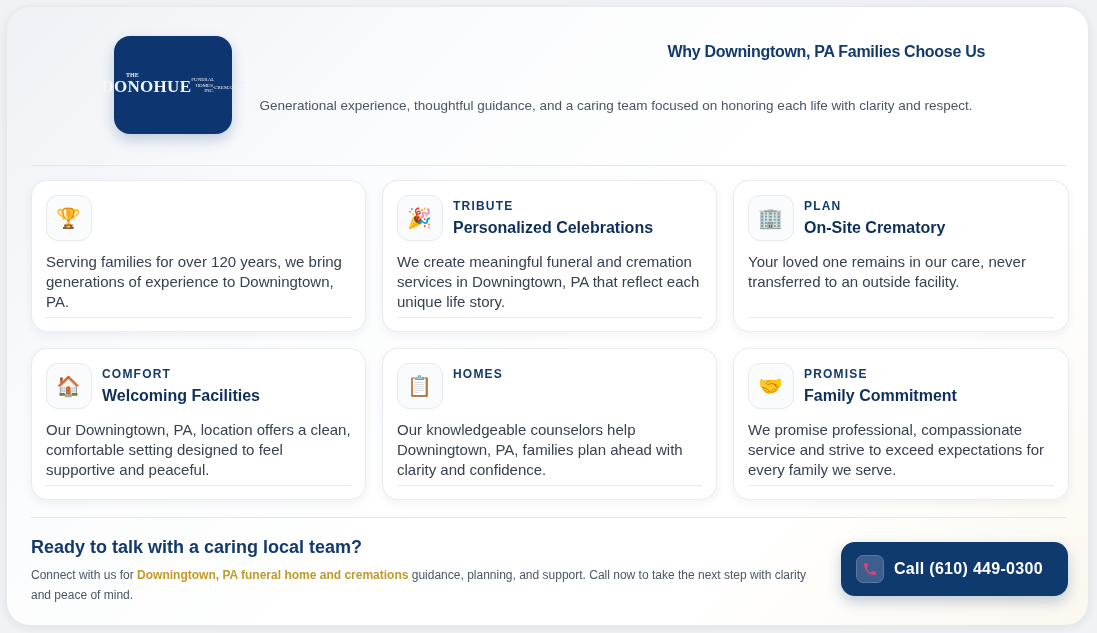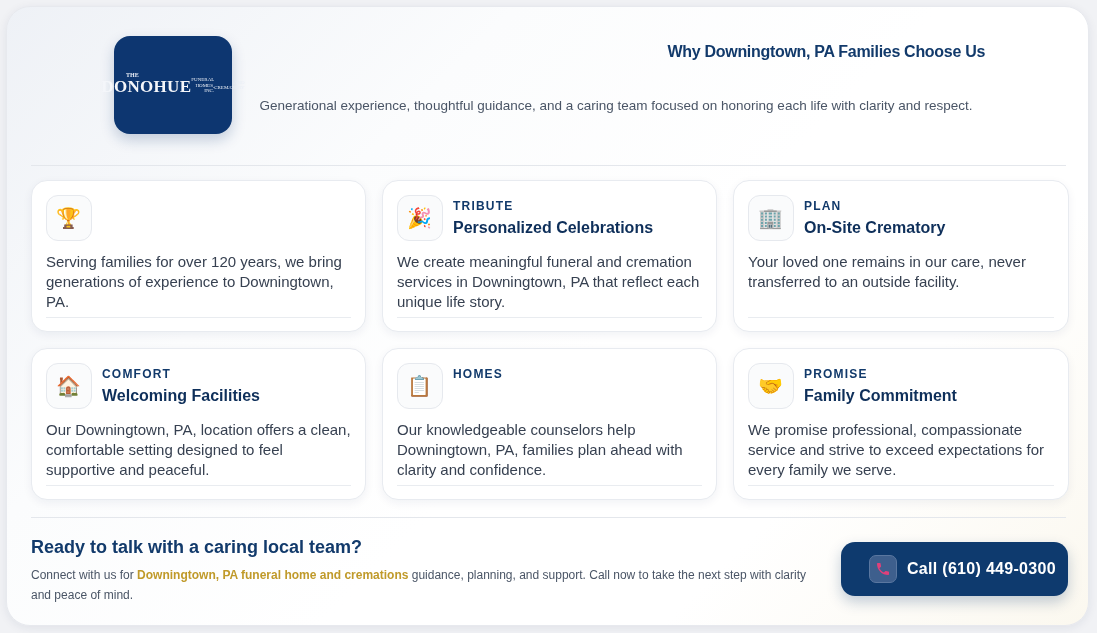--- a/index.html
+++ b/index.html
@@ -116,21 +116,21 @@
       position: absolute; left: 24px; top: 558px; width: 780px;
       font-size: 12px; line-height: 20px; color: #4a5566;
     }
     .cta-highlight { color: #c09a2a; font-weight: bold; }
     .call-btn {
       position: absolute; left: 834px; top: 535px;
       width: 227px; height: 54px;
       background: #0e3a6e;
       border-radius: 14px;
       box-shadow: 0 6px 14px rgba(14,58,110,0.25);
-      display: flex; align-items: center; padding-left: 28px;
+      display: flex; align-items: center; padding-left: 15px;
       color: #fff; cursor: pointer;
     }
     .phone-box {
       width: 28px; height: 28px; border-radius: 7px;
       background: #3e5f8d;
       border: 1px solid #5a77a0;
       display: flex; align-items: center; justify-content: center;
     }
     .call-label {
       margin-left: 10px; font-size: 16px; font-weight: bold; letter-spacing: 0.3px;

